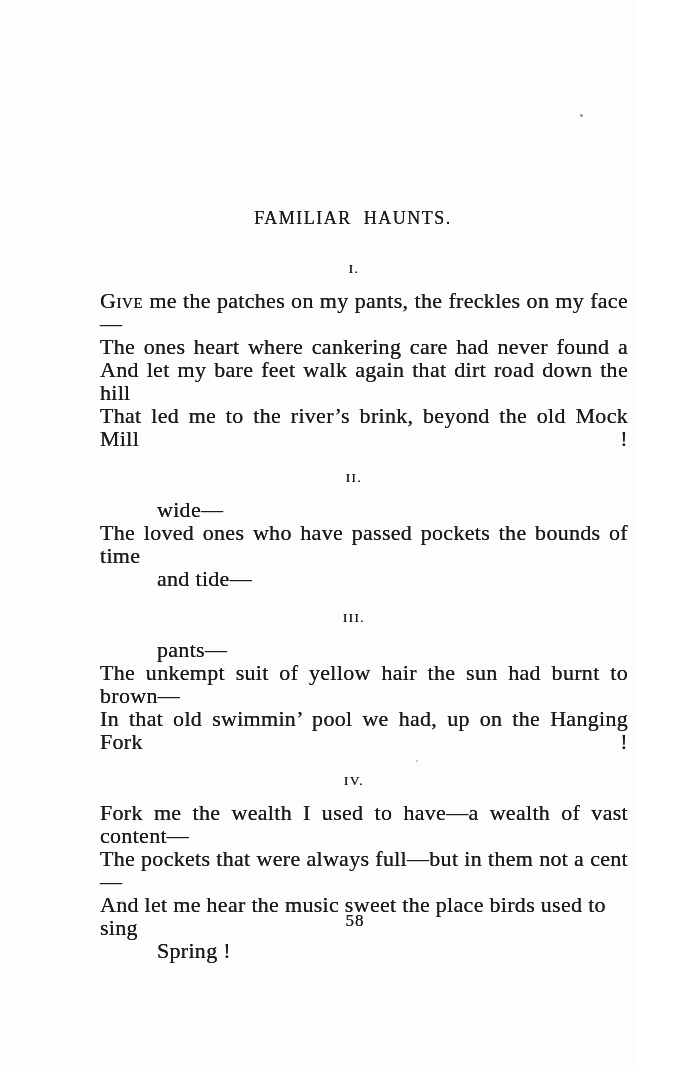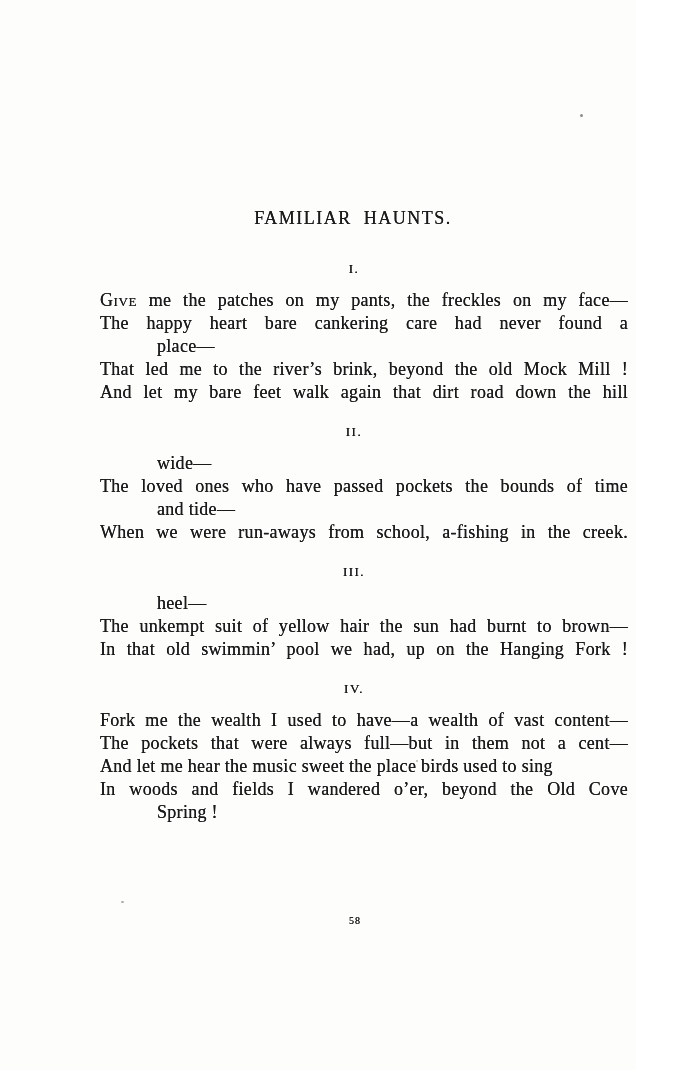--- a/index.html
+++ b/index.html
@@ -38,21 +38,21 @@
   }
   .numeral {
     font-size: 13px;
     line-height: 16px;
     margin: 0 0 12px 0;
     text-align: center;
     letter-spacing: 1.5px;
     transform: translateX(-10px);
   }
   .line {
-    font-size: 18px;
+    font-size: 22px;
     line-height: 23px;
     letter-spacing: 0.3px;
     white-space: normal;
   }
   .line.j {
     text-align: justify;
     text-align-last: justify;
   }
   .line.ind {
     margin-left: 57px;
@@ -60,21 +60,21 @@
   .opener {
     font-variant: small-caps;
     letter-spacing: 0.6px;
   }
   .pagenum {
     position: absolute;
     top: 912px;
     left: 100px;
     width: 528px;
     text-align: center;
-    font-size: 10px;
+    font-size: 17px;
     line-height: 18px;
     letter-spacing: 1px;
     transform: translateX(-9px);
     text-shadow: 0 0 0.3px currentColor;
   }
   .speck {
     position: absolute;
     border-radius: 50%;
   }
   .speck-1 { left: 580px; top: 114px; width: 3px; height: 3px; background: #8d8d8d; }
@@ -86,47 +86,44 @@
 
 <div class="page">
 
   <div class="content">
 
     <h1 class="title">FAMILIAR HAUNTS.</h1>
 
     <div class="stanza">
       <div class="numeral">I.</div>
       <div class="line j"><span class="opener">Give</span><span> me the patches on my pants, the freckles on my face—</span></div>
-      <div class="line j">The happy heart bare cankering care had never found a</div>
-      <div class="line ind">place—</div>
+      <div class="line j">The ones heart where cankering care had never found a</div>
+      <div class="line j">And let my bare feet walk again that dirt road down the hill</div>
       <div class="line j">That led me to the river’s brink, beyond the old Mock Mill !</div>
-      <div class="line j">And let my bare feet walk again that dirt road down the hill</div>
     </div>
 
     <div class="stanza">
       <div class="numeral">II.</div>
       <div class="line ind">wide—</div>
       <div class="line j">The loved ones who have passed pockets the bounds of time</div>
       <div class="line ind">and tide—</div>
-      <div class="line j">When we were run-aways from school, a-fishing in the creek.</div>
     </div>
 
     <div class="stanza">
       <div class="numeral">III.</div>
-      <div class="line ind">heel—</div>
+      <div class="line ind">pants—</div>
       <div class="line j">The unkempt suit of yellow hair the sun had burnt to brown—</div>
       <div class="line j">In that old swimmin’ pool we had, up on the Hanging Fork !</div>
     </div>
 
     <div class="stanza">
       <div class="numeral">IV.</div>
       <div class="line j">Fork me the wealth I used to have—a wealth of vast content—</div>
       <div class="line j">The pockets that were always full—but in them not a cent—</div>
       <div class="line">And let me hear the music sweet the place birds used to sing</div>
-      <div class="line j">In woods and fields I wandered o’er, beyond the Old Cove</div>
       <div class="line ind">Spring !</div>
     </div>
 
   </div>
 
   <div class="pagenum">58</div>
 
   <div class="speck speck-1"></div>
   <div class="speck speck-2"></div>
   <div class="speck speck-3"></div>

